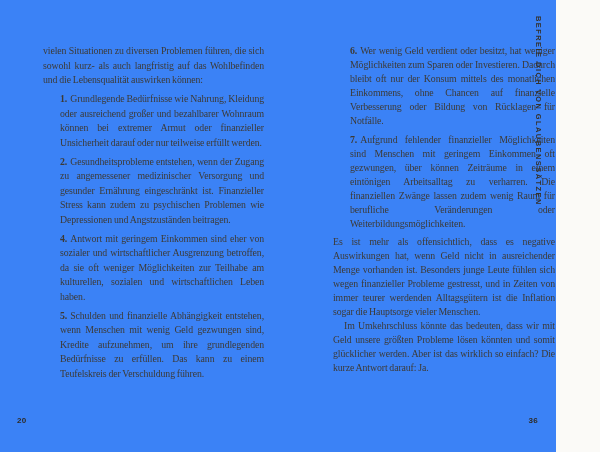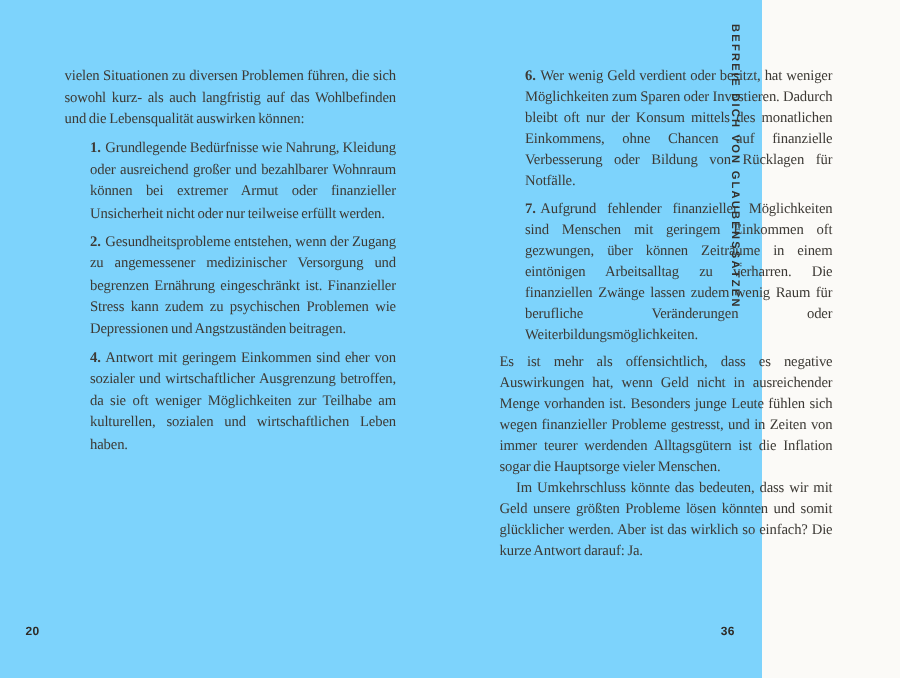--- a/index.html
+++ b/index.html
@@ -5,23 +5,23 @@
   html, body {
     margin: 0;
     padding: 0;
     width: 600px;
     height: 452px;
     overflow: hidden;
     background: #fbfaf7;
   }
   .spread {
     position: relative;
-    width: 508px;
+    width: 556px;
     height: 452px;
-    background: #7dd3fc;
+    background: #3b82f6;
     font-family: "Liberation Serif", "DejaVu Serif", serif;
     color: #3d3a35;
   }
   .page {
     position: absolute;
     top: 44px;
     font-size: 9.8px;
     line-height: 14.5px;
     text-align: justify;
     letter-spacing: -0.1px;
@@ -64,27 +64,30 @@
 </style>
 </head>
 <body>
 
 <div class="spread">
 
   <div class="page page--left">
     <p class="para">vielen Situationen zu diversen Problemen führen, die sich sowohl kurz- als auch langfristig auf das Wohlbefinden und die Lebensqualität auswirken können:</p>
 
     <div class="list-item">
-      <span class="num">1.</span><span>Grundlegende Bedürfnisse wie Nahrung, Kleidung oder ausreichend großer und bezahlbarer Wohnraum können bei extremer Armut oder finanzieller Unsicherheit nicht oder nur teilweise erfüllt werden.</span>
+      <span class="num">1.</span><span>Grundlegende Bedürfnisse wie Nahrung, Kleidung oder ausreichend großer und bezahlbarer Wohnraum können bei extremer Armut oder finanzieller Unsicherheit darauf oder nur teilweise erfüllt werden.</span>
     </div>
     <div class="list-item">
-      <span class="num">2.</span><span>Gesundheitsprobleme entstehen, wenn der Zugang zu angemessener medizinischer Versorgung und begrenzen Ernährung eingeschränkt ist. Finanzieller Stress kann zudem zu psychischen Problemen wie Depressionen und Angstzuständen beitragen.</span>
+      <span class="num">2.</span><span>Gesundheitsprobleme entstehen, wenn der Zugang zu angemessener medizinischer Versorgung und gesunder Ernährung eingeschränkt ist. Finanzieller Stress kann zudem zu psychischen Problemen wie Depressionen und Angstzuständen beitragen.</span>
     </div>
     <div class="list-item">
       <span class="num">4.</span><span>Antwort mit geringem Einkommen sind eher von sozialer und wirtschaftlicher Ausgrenzung betroffen, da sie oft weniger Möglichkeiten zur Teilhabe am kulturellen, sozialen und wirtschaftlichen Leben haben.</span>
+    </div>
+    <div class="list-item">
+      <span class="num">5.</span><span>Schulden und finanzielle Abhängigkeit entstehen, wenn Menschen mit wenig Geld gezwungen sind, Kredite aufzunehmen, um ihre grundlegenden Bedürfnisse zu erfüllen. Das kann zu einem Teufelskreis der Verschuldung führen.</span>
     </div>
   </div>
 
   <div class="page page--right">
     <div class="list-item" style="margin-top:0;">
       <span class="num">6.</span><span>Wer wenig Geld verdient oder besitzt, hat weniger Möglichkeiten zum Sparen oder Investieren. Dadurch bleibt oft nur der Konsum mittels des monatlichen Einkommens, ohne Chancen auf finanzielle Verbesserung oder Bildung von Rücklagen für Notfälle.</span>
     </div>
     <div class="list-item">
       <span class="num">7.</span><span>Aufgrund fehlender finanzieller Möglichkeiten sind Menschen mit geringem Einkommen oft gezwungen, über können Zeiträume in einem eintönigen Arbeitsalltag zu verharren. Die finanziellen Zwänge lassen zudem wenig Raum für berufliche Veränderungen oder Weiterbildungsmöglichkeiten.</span>
     </div>

